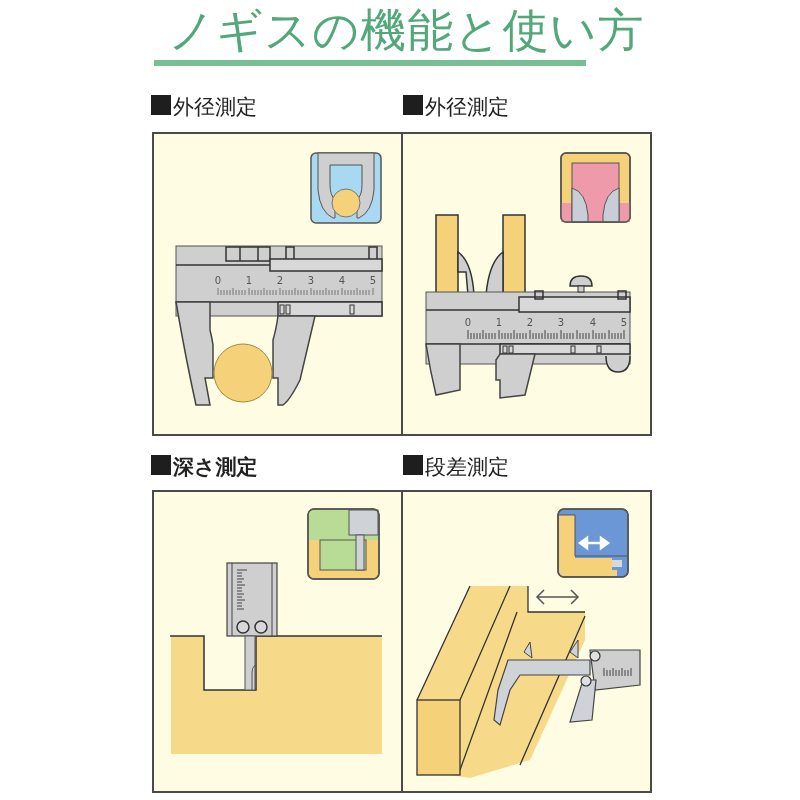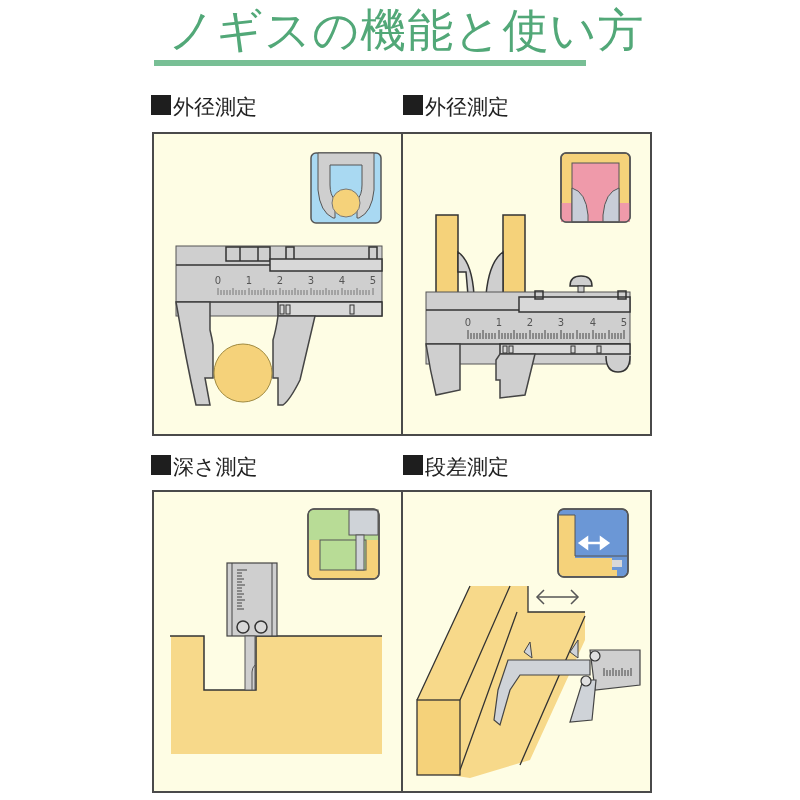--- a/index.html
+++ b/index.html
@@ -19,21 +19,21 @@
 
 <div class="title">ノギスの機能と使い方</div>
 <div class="title-rule"></div>
 
 <div class="section-head" style="left:151px;top:92px;">
   <span class="sq"></span><span>外径測定</span>
 </div>
 <div class="section-head" style="left:403px;top:92px;">
   <span class="sq"></span><span>外径測定</span>
 </div>
-<div class="section-head" style="left:151px;top:452px;">
+<div class="section-head" style="left:151px;top:452px;font-weight:bold;">
   <span class="sq"></span><span>深さ測定</span>
 </div>
 <div class="section-head" style="left:403px;top:452px;">
   <span class="sq"></span><span>段差測定</span>
 </div>
 
 <div class="panel" style="left:152px;top:132px;width:500px;height:304px;"></div>
 <div class="divider" style="left:401px;top:132px;height:304px;"></div>
 
 <div class="panel" style="left:152px;top:490px;width:500px;height:303px;"></div>

